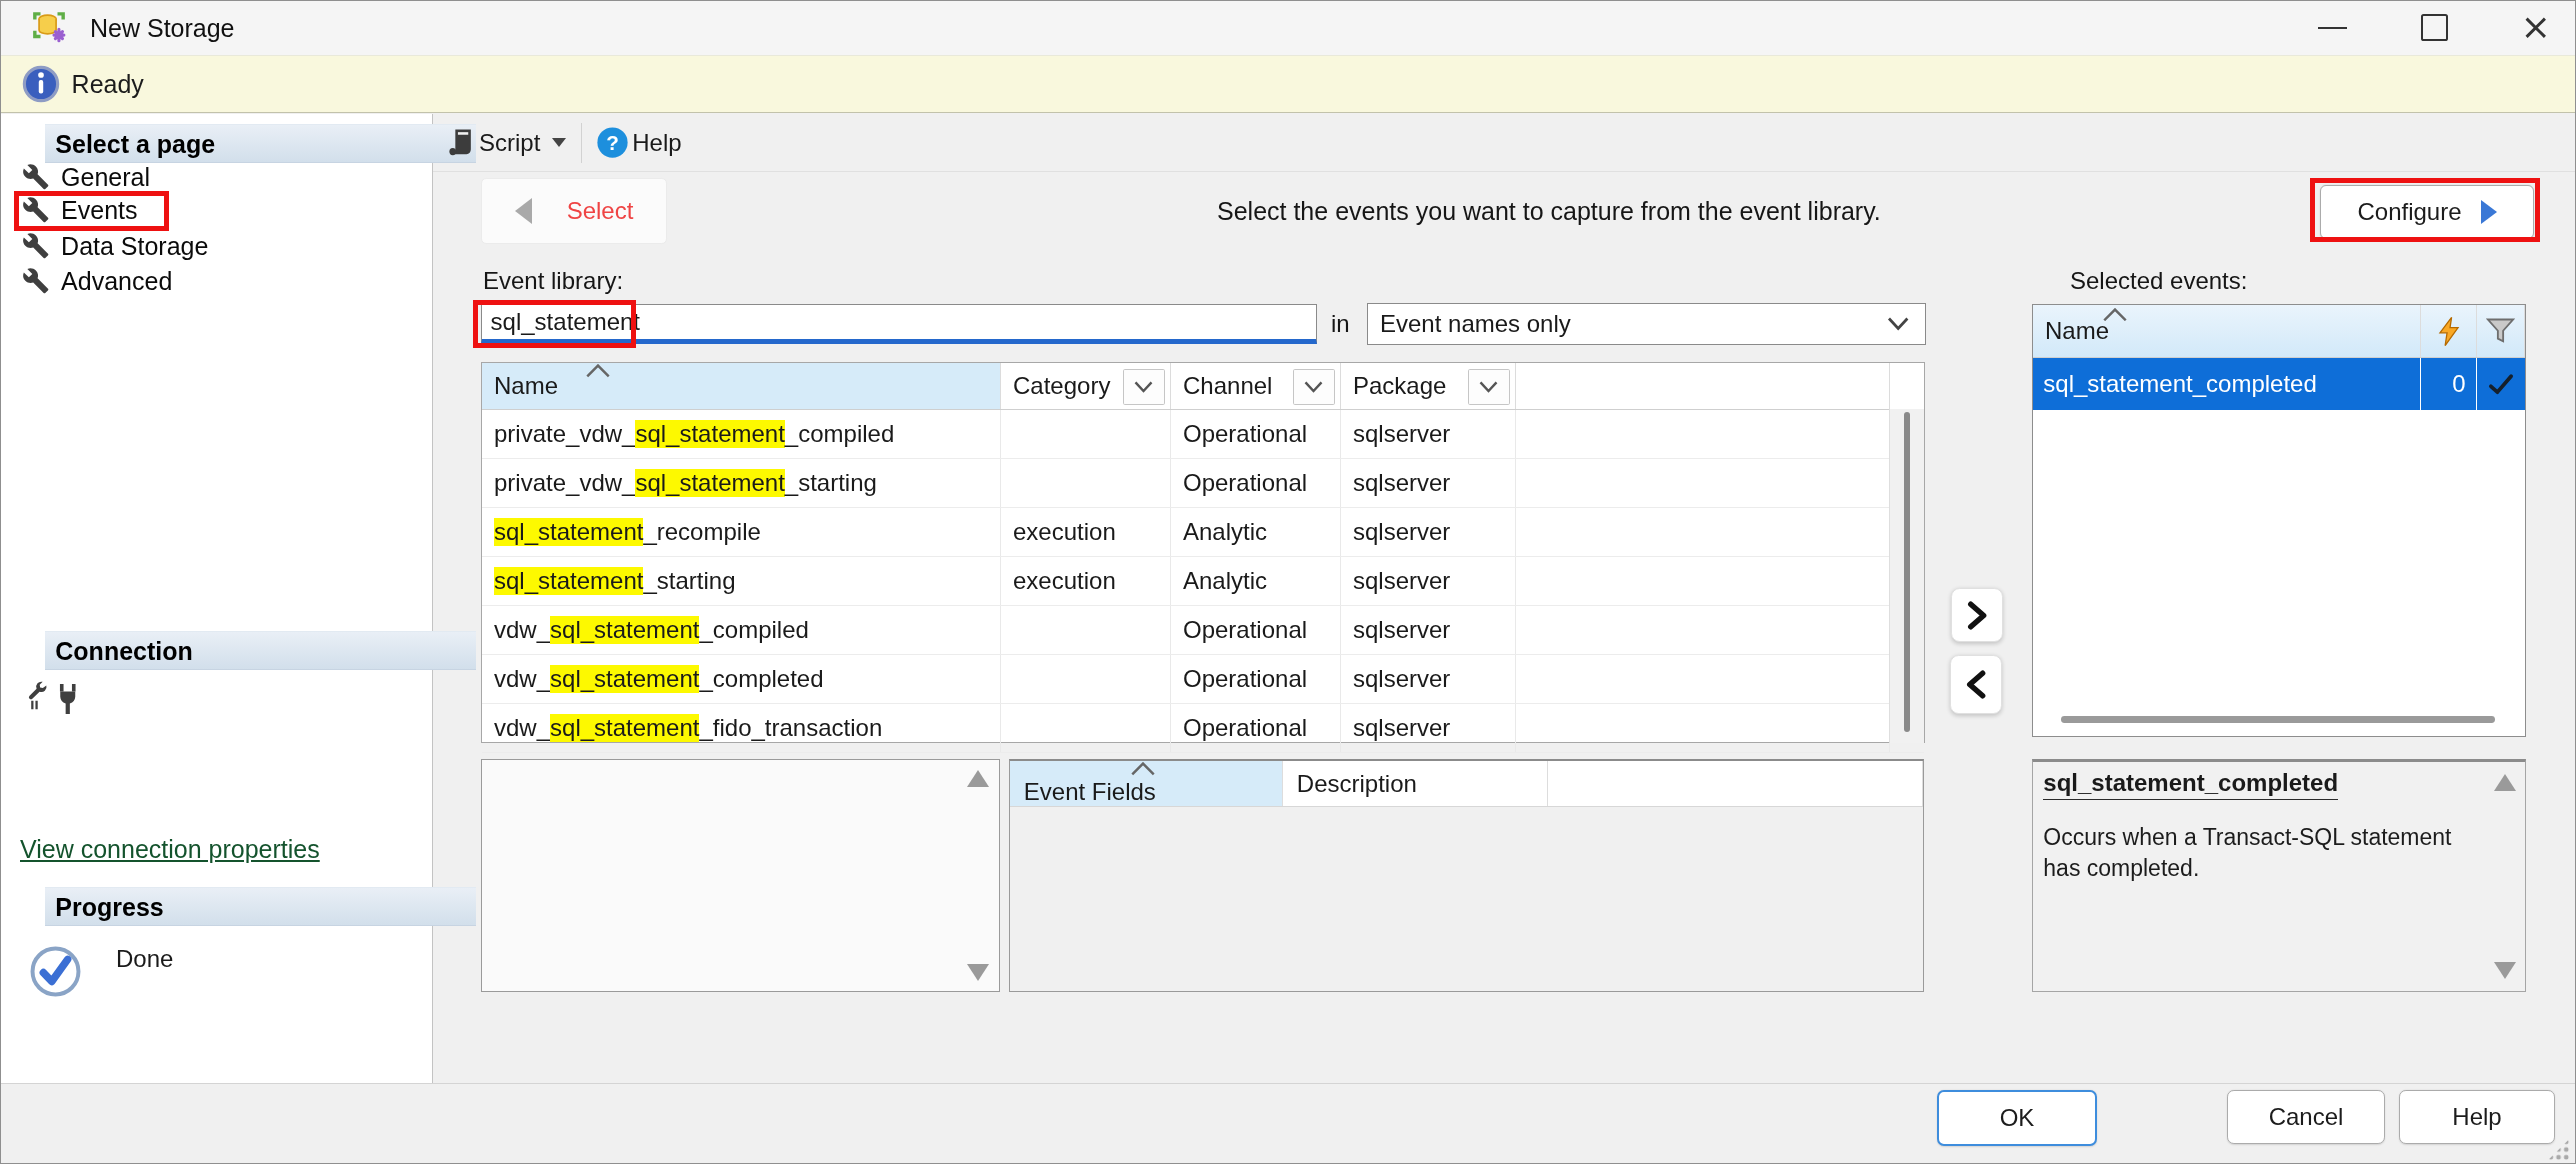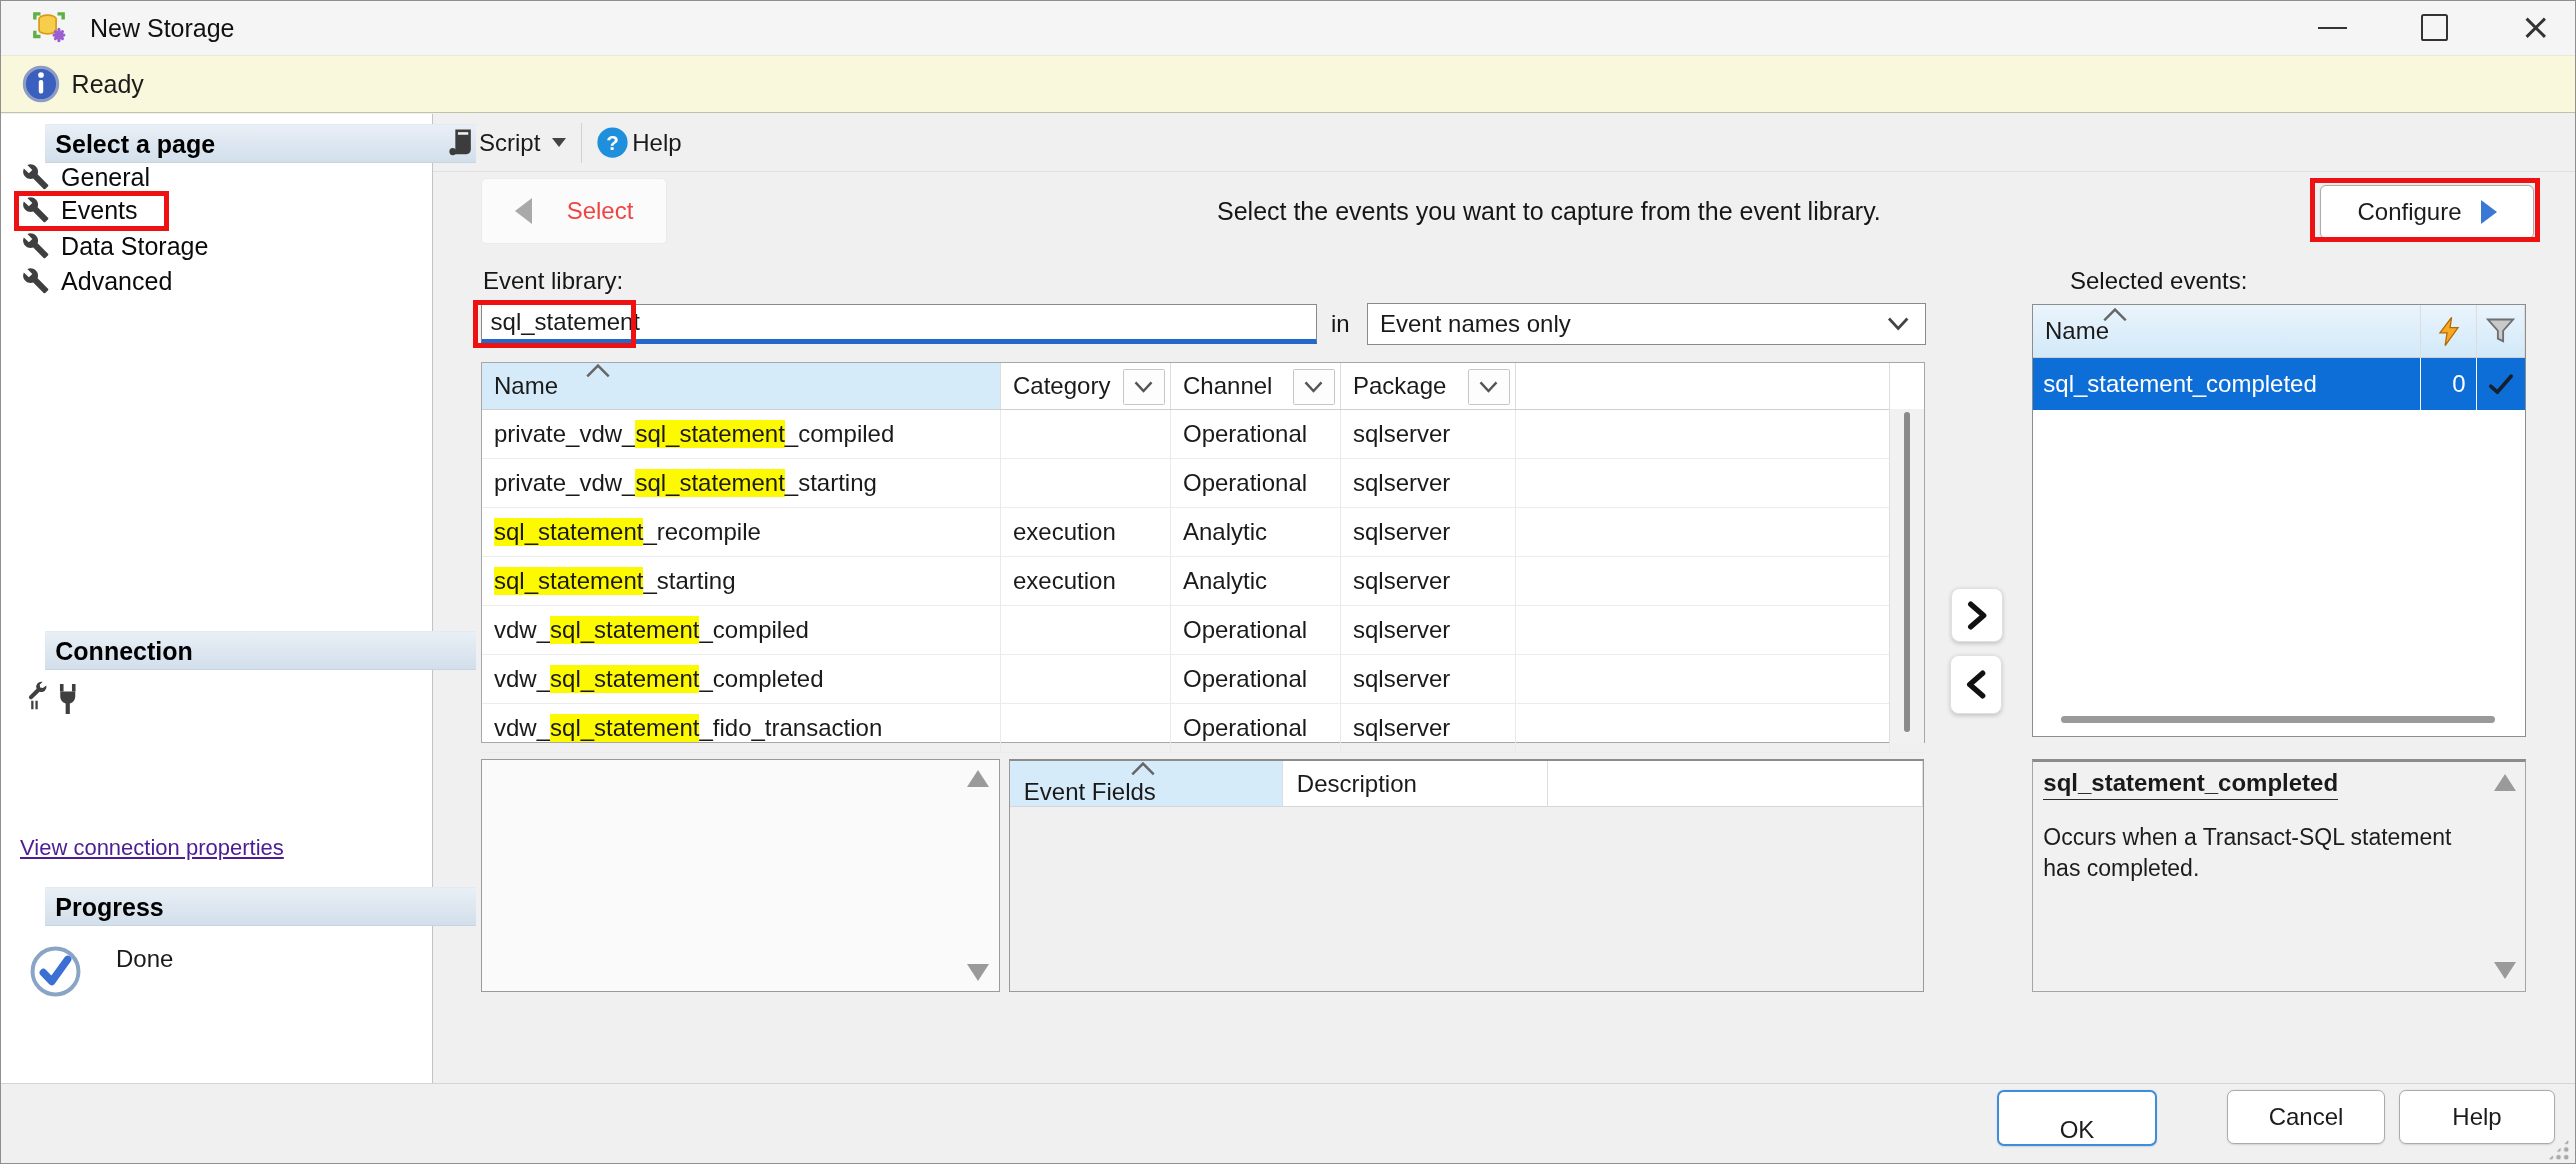--- a/index.html
+++ b/index.html
@@ -20,21 +20,21 @@
   
   .statusbar{left:0;top:54px;width:100%;height:58px;background:#f9f8dd;border-top:0.9px solid #e9e9da;border-bottom:0.9px solid #c2c2ab;box-sizing:border-box;display:flex;align-items:center;}
   .statusbar .txt{margin-left:12px;font-size:25px;color:#1c1c1c;}
   
   .sidebar{left:0;top:113px;width:432px;height:969px;background:#ffffff;border-right:1.7px solid #c3c3c3;box-sizing:border-box;}
   .section-header{position:absolute;left:0;width:100%;height:39px;line-height:39px;
     background:linear-gradient(#e9eff6,#d2dfeb);border-top:0.9px solid #e2eaf2;border-bottom:0.9px solid #c7d4e2;
     font-weight:bold;padding-left:10.3px;box-sizing:border-box;font-size:25px;color:#000;margin-left:44px;}
   .side-item{position:absolute;left:20.6px;height:34px;display:flex;align-items:center;gap:12px;cursor:default;}
   .side-item .lbl{font-size:25px;color:#0b0b0b;}
-  .link{color:#4c1d95;text-decoration:underline;font-size:22px;text-align:right;}
+  .link{color:#14532d;text-decoration:underline;font-size:25px;text-align:right;}
   .annotation{position:absolute;border:5.2px solid #ee1111;box-sizing:border-box;pointer-events:none;}
   
   .main{left:432px;top:113px;width:2144px;height:969px;}
   .toolbar{position:absolute;left:0;top:0;width:100%;height:58px;border-bottom:1.7px solid #e0e0e0;box-sizing:border-box;display:flex;align-items:center;}
   .toolbar .tb-item{display:flex;align-items:center;gap:3px;margin-left:12px;}
   .tb-sep{width:0;height:40px;border-left:1.7px solid #d2d2d2;margin:0 13.8px 0 15.5px;}
   .caret-down{width:0;height:0;border-left:7.7px solid transparent;border-right:7.7px solid transparent;border-top:9.5px solid #444;margin-left:8.6px;}
   .btn{background:#ffffff;border:0.9px solid #ababab;border-radius:6px;display:flex;align-items:center;justify-content:center;font-size:24px;color:#1c1c1c;box-shadow:0 0.9px 1.7px rgba(0,0,0,.12);}
   .select-btn{left:48px;top:64px;width:184px;height:64px;background:#fbfbfb;border:0.9px solid #ebebeb;border-radius:5.2px;display:flex;align-items:center;justify-content:center;gap:35px;box-shadow:none;color:#ef4444;}
   .arr-left{width:0;height:0;border-top:13px solid transparent;border-bottom:13px solid transparent;border-right:17px solid #a9a9a9;}
@@ -76,21 +76,21 @@
   .sel-row .c{display:flex;align-items:center;padding:0 10.3px;border-right:1.7px solid #fff;box-sizing:border-box;white-space:nowrap;overflow:hidden;}
   .hscroll{position:absolute;left:28px;bottom:13px;width:434px;height:6.9px;background:#9a9a9a;border-radius:3.4px;}
   .move-btn{background:#fff;border:0.9px solid #e0e0e0;border-radius:8.6px;display:flex;align-items:center;justify-content:center;box-shadow:0 1.7px 4.3px rgba(0,0,0,.18);}
   
   .desc-panel{left:1599px;top:645px;width:494px;height:233px;background:#f1f1f1;border:0.9px solid #a5a5a5;border-top:3.4px solid #8b8b8b;box-sizing:border-box;}
   .desc-title{position:absolute;left:10.3px;top:6.9px;font-weight:bold;font-size:24px;border-bottom:1.7px solid #2b2b2b;padding-bottom:1.7px;}
   .desc-body{position:absolute;left:10.3px;top:60px;width:447px;font-size:23px;line-height:31px;color:#1c1c1c;}
   
   .footer{left:0;top:1082px;width:100%;height:83px;background:#f0f0f0;border-top:1.7px solid #d4d4d4;box-sizing:border-box;}
   .footer .btn{position:absolute;top:6px;height:52px;border-radius:6.9px;}
-  .ok-btn{left:1996px;width:156px;border:2.6px solid #3e8ddd;align-items:flex-end;}
+  .ok-btn{left:1936px;width:156px;border:2.6px solid #3e8ddd;}
   .cancel-btn{left:2226px;width:156px;}
   .help-btn{left:2398px;width:154px;}
   .grip{position:absolute;right:5.2px;bottom:5.2px;width:22.4px;height:22.4px;
     background-image:radial-gradient(circle,#a9a9a9 2.1px,transparent 2.6px);
     background-size:7.7px 7.7px;clip-path:polygon(100% 0,100% 100%,0 100%);}
 </style>
 </head>
 <body>
 
 <div id="app">

